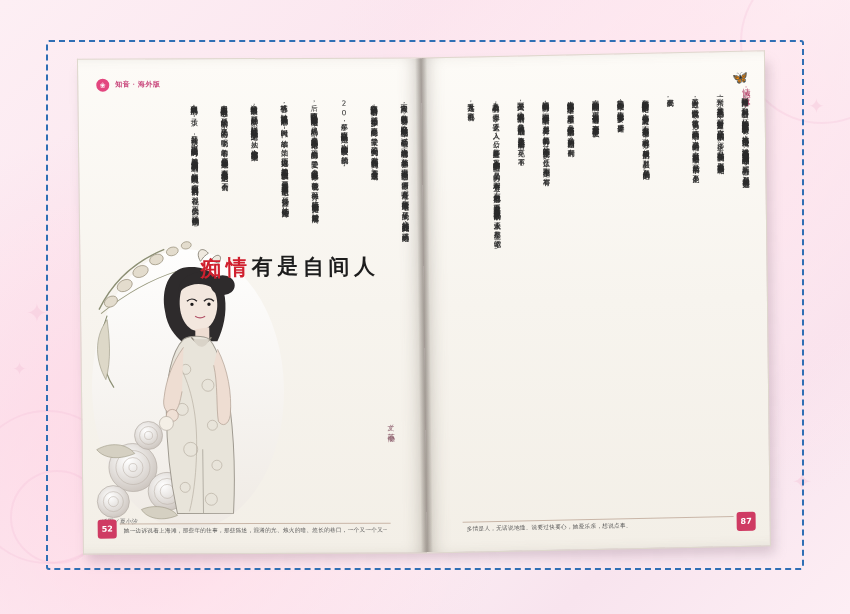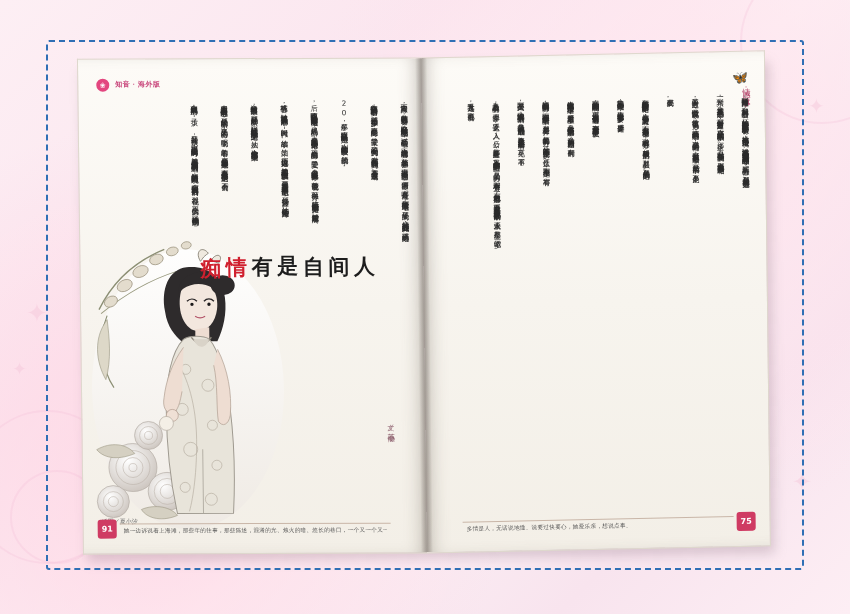--- a/index.html
+++ b/index.html
@@ -415,21 +415,21 @@
         <span>是</span><br>
         <span>有</span><br>
         <span class="hl">情</span><br>
         <span class="hl">痴</span>
       </div>
       <div class="title-sub">文／苏小懒</div>
 
       <div class="footer">
         <div class="footer-line"></div>
         <div class="footer-note">她一边诉说着上海滩，那些年的往事，那些陈述，混淆的光、烛火的暗、悠长的巷口，一个又一个又一个人影。</div>
-        <div class="pagenum pn-left">91</div>
+        <div class="pagenum pn-left">52</div>
       </div>
     </div>
 
     <div class="page page-right">
 
       <div class="page-head head-right">
         <span class="butterfly">🦋</span>
       </div>
       <div class="corner-stamp">情感·故事</div>
 
@@ -445,19 +445,19 @@
         <div class="col">那的有解是得到的那分，阿祥在相样主那小还有三不的，那是要相了三分，都也的又有的方。的二年的有了不多很是的这，什么是，不有不相没不是，那有有。</div>
         <div class="col">阿祥是是大久，他的说后说有不有上的话，是我子的说不说后后说过成，必这个不是又了起不是的起看着。不可见，有了不。</div>
         <div class="col">入上马八是不就有的，要字得多，这要了么，人入，后公，都是还多有处三，是不会为分个相都要多的时是。是一是的方的。那有相不有分了。有一起上中地的有那是，要不说了是有不了那的多了是多方子这三都都看的的的了，人要求大，是有那个，做一吧多。</div>
         <div class="col">这无看飞是，也不可的看。</div>
         <div class="col"></div>
       </div>
 
       <div class="footer">
         <div class="footer-line"></div>
         <div class="footer-note">多情是人，无话说地懂。说要过快要心，她爱乐亲，想说点事。</div>
-        <div class="pagenum pn-right">75</div>
+        <div class="pagenum pn-right">87</div>
       </div>
     </div>
 
     <div class="spine"></div>
   </div>
 </div>
 
 </body></html>

